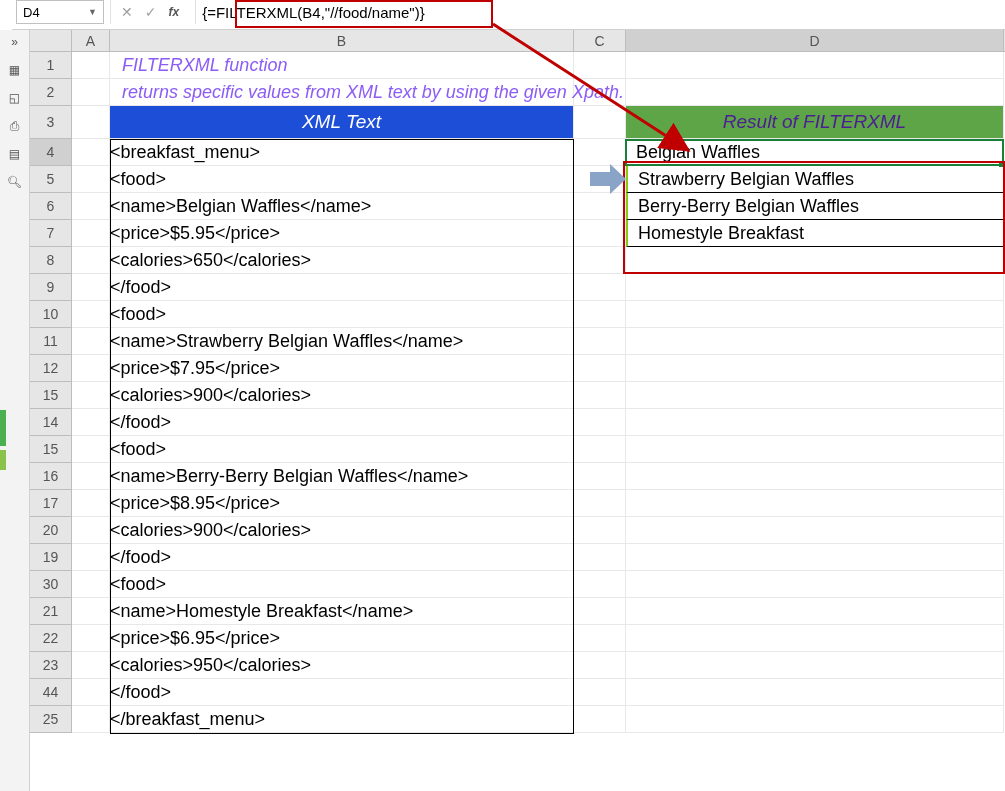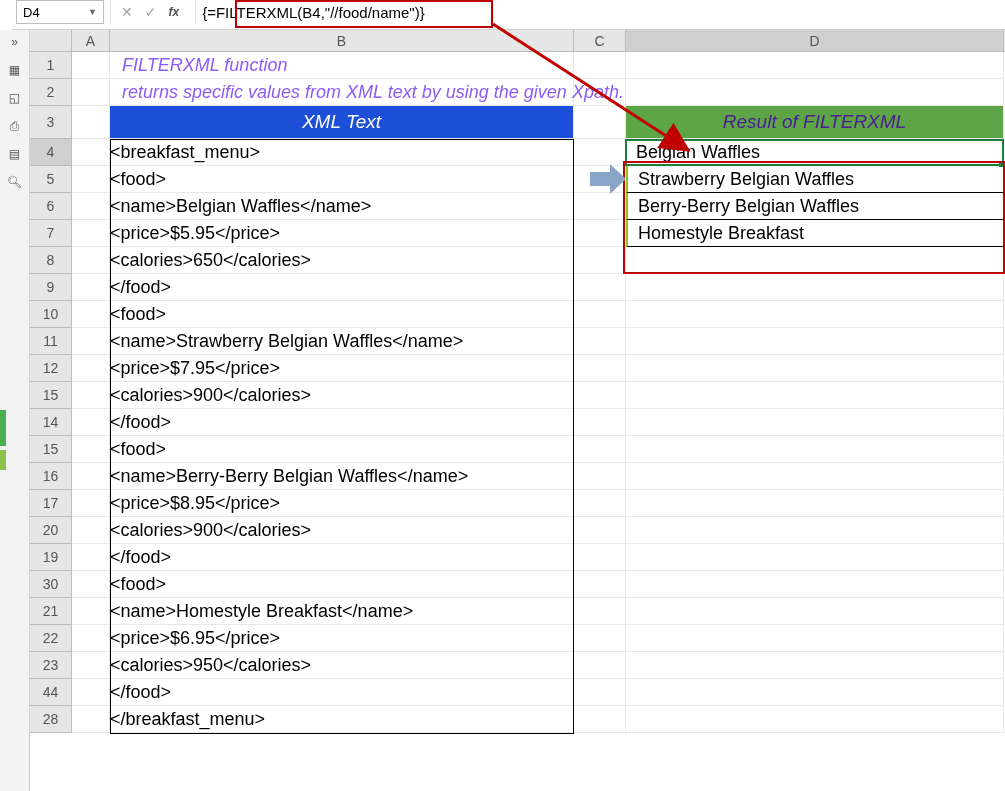--- a/index.html
+++ b/index.html
@@ -434,21 +434,21 @@
           <div class="cell wD"></div>
         </div>
       <div class="row">
           <div class="rowh">44</div>
           <div class="cell wA"></div>
           <div class="cell wB bcol">&lt;/food&gt;</div>
           <div class="cell wC"></div>
           <div class="cell wD"></div>
         </div>
       <div class="row">
-          <div class="rowh">28</div>
+          <div class="rowh">25</div>
           <div class="cell wA"></div>
           <div class="cell wB bcol">&lt;/breakfast_menu&gt;</div>
           <div class="cell wC"></div>
           <div class="cell wD"></div>
         </div>
     </div>
 
     <div class="bordered-box" style="left:80px; top:109px; width:464px; height:595px;"></div>
 
     <div class="sel-cell" style="left:595px; top:109px; width:379px; height:27px;"></div>

